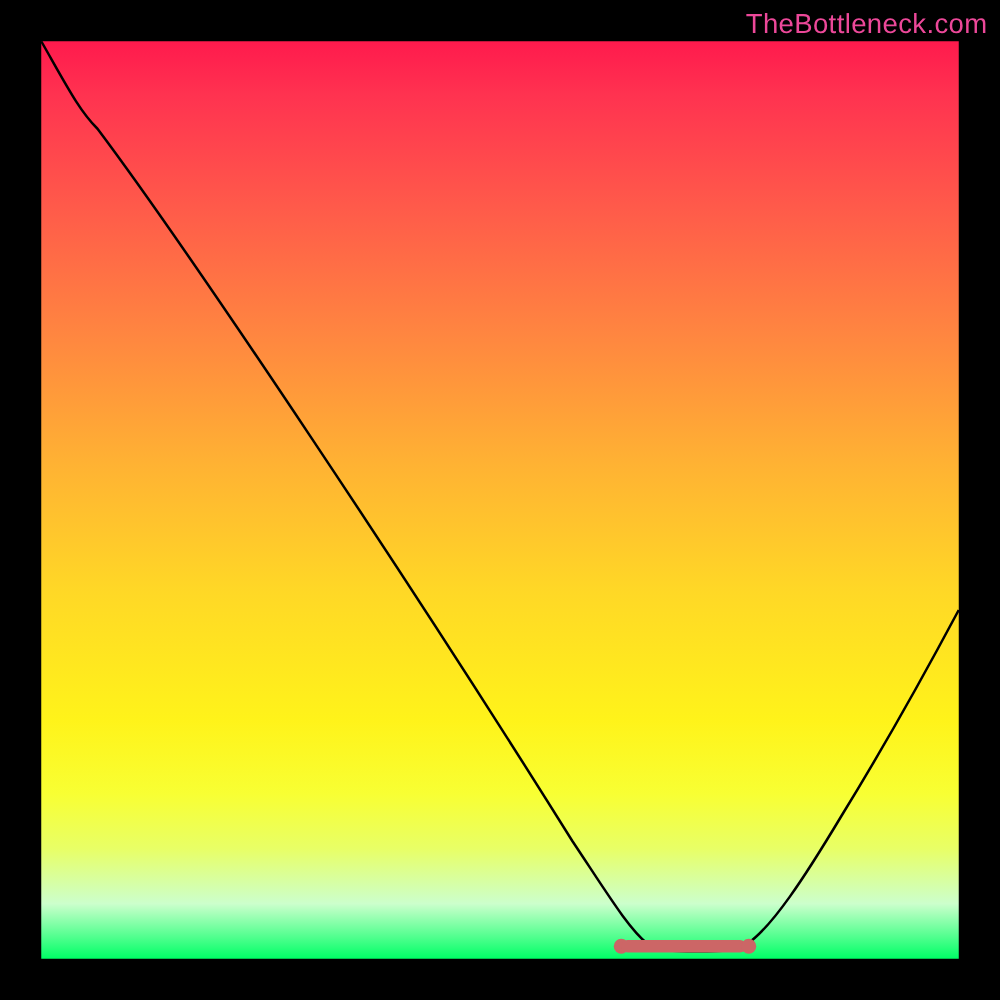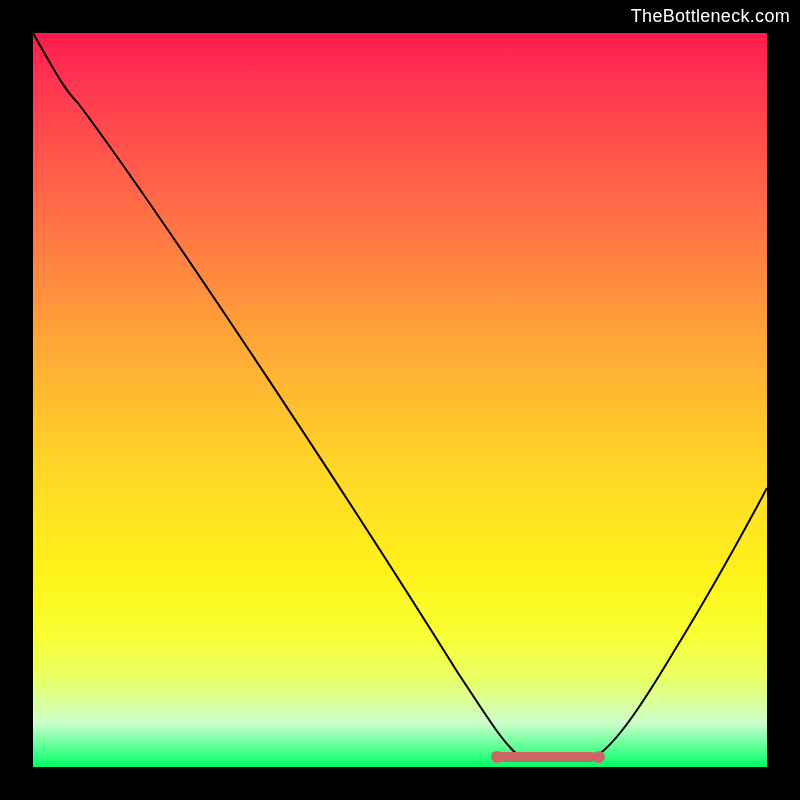--- a/index.html
+++ b/index.html
@@ -28,22 +28,22 @@
       #f8ff33 82%,
       #e8ff66 88%,
       #ccffcc 94%,
       #00ff66 100%
     );
   }
   .watermark {
     position: absolute;
     top: 6px;
     right: 10px;
-    color: #ffffff;
-    font-size: 18px;
+    color: #ec4899;
+    font-size: 22px;
     letter-spacing: 0.3px;
     user-select: none;
     text-align: right;
   }
   svg.curve {
     position: absolute;
     left: 0;
     top: 0;
     width: 734px;
     height: 734px;

